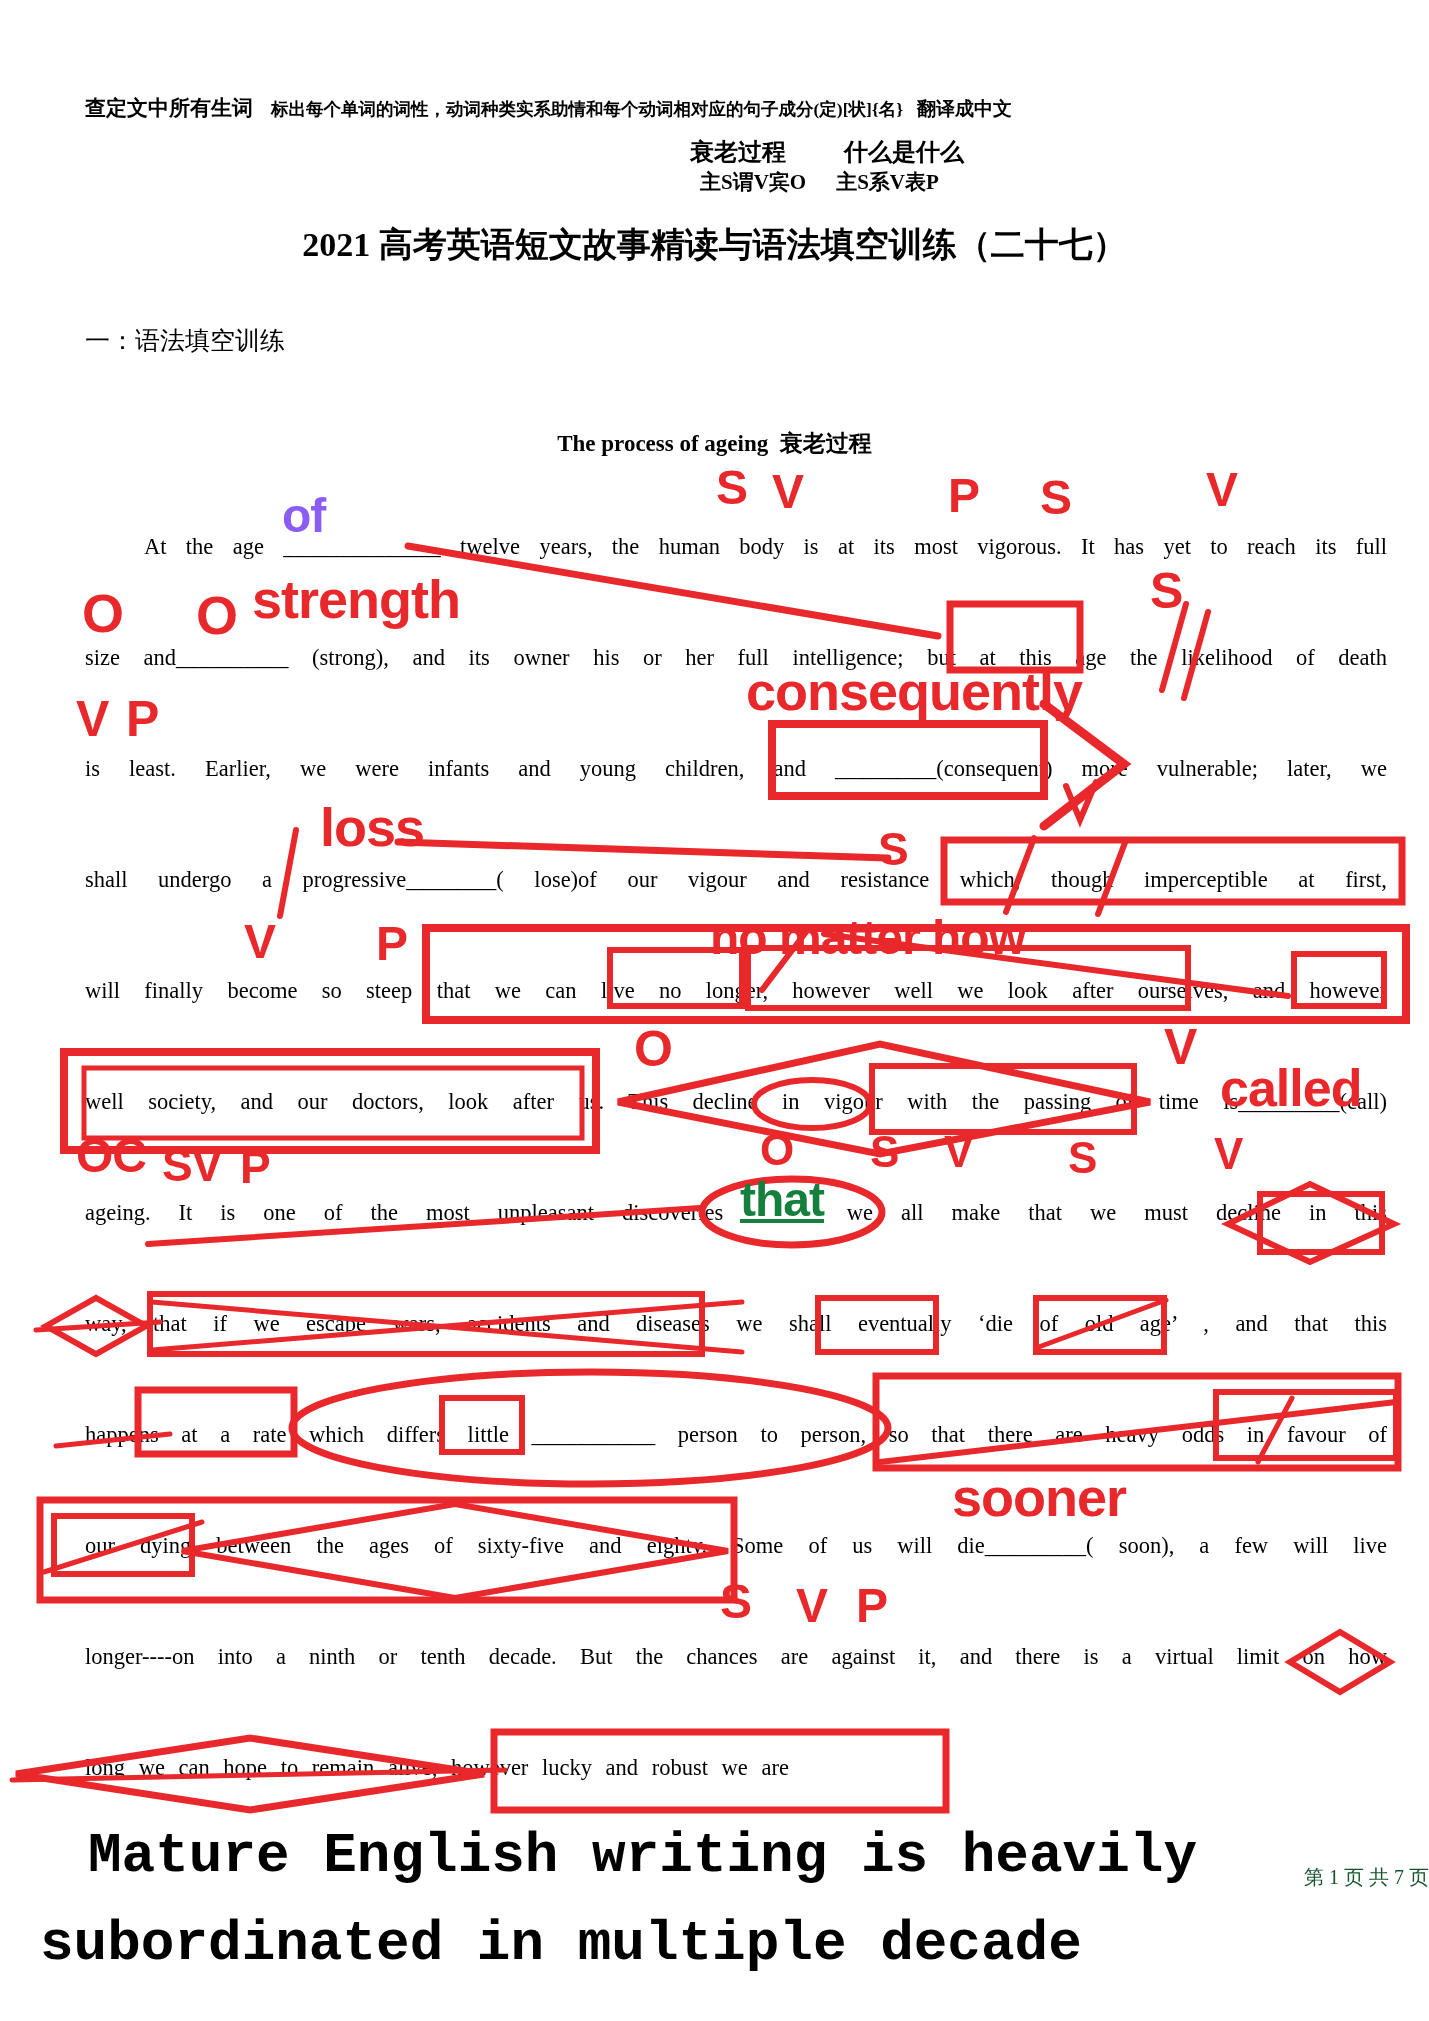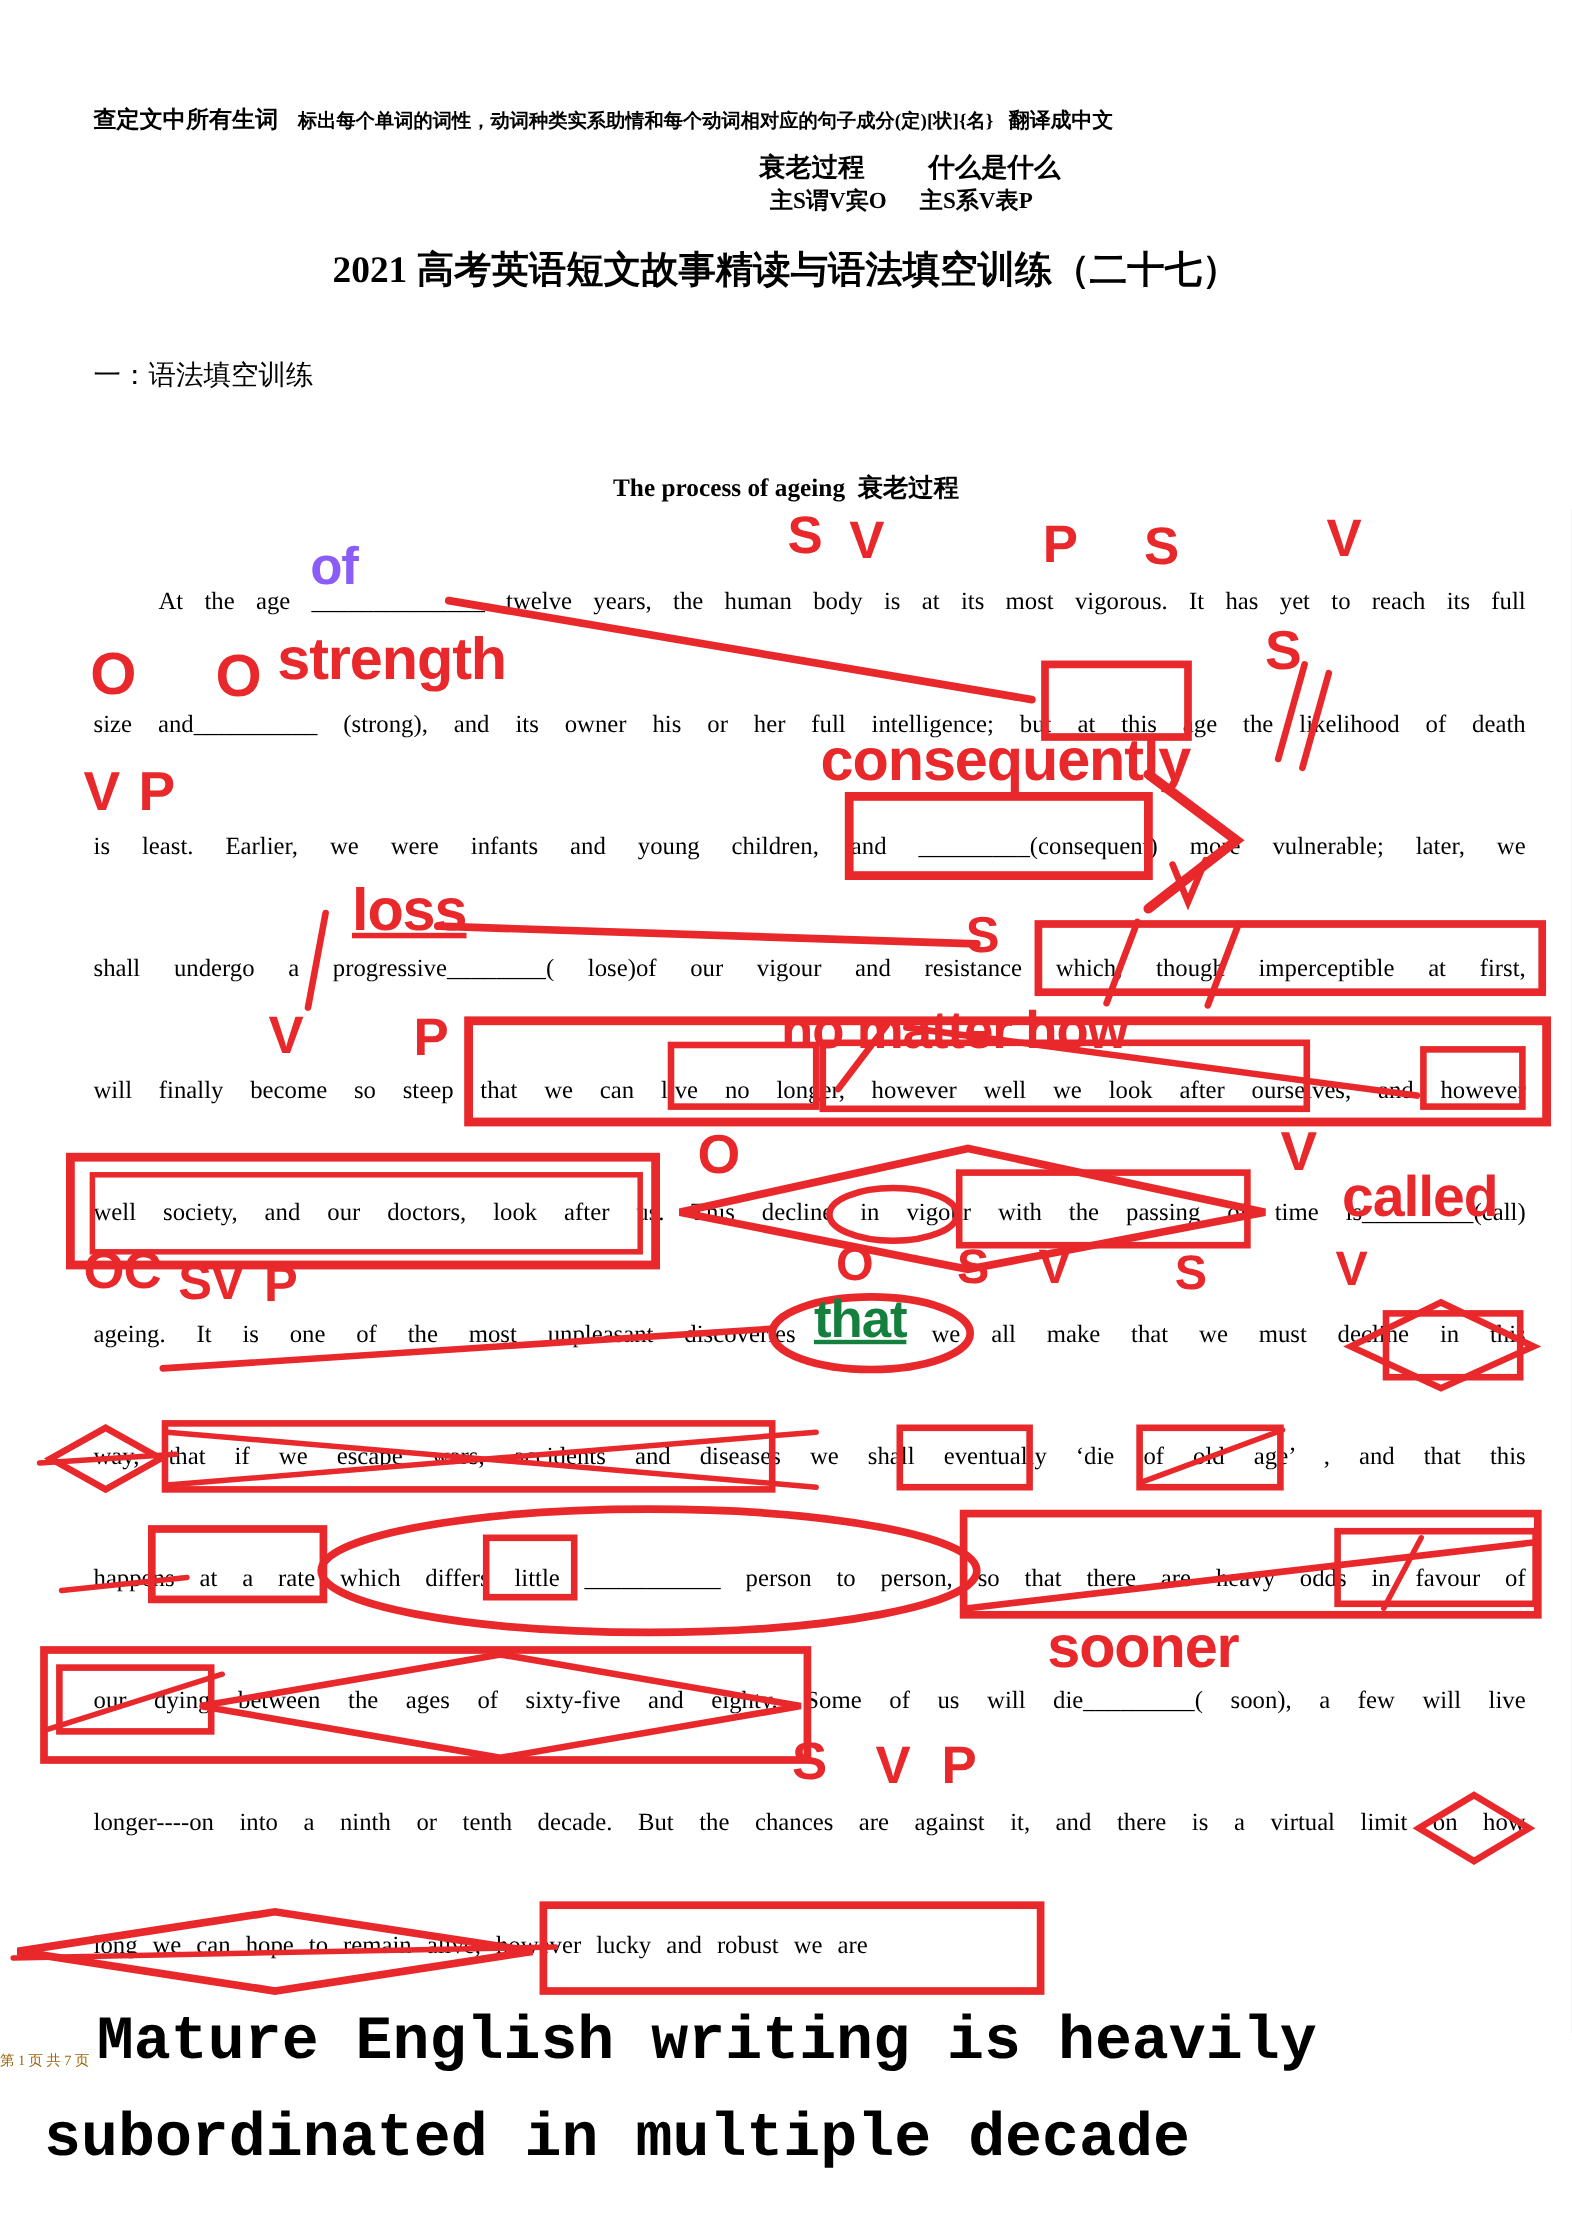--- a/index.html
+++ b/index.html
@@ -22,21 +22,21 @@
   .section{left:85px;top:324px;font-size:25px;}
   .ptitle{left:0;top:428px;width:100%;text-align:center;font-size:23px;font-weight:700;}
   
   .bodyline{
     position:absolute;left:85px;width:1302px;font-size:22.5px;line-height:30px;
     text-align:justify;text-align-last:justify;
   }
   .indent{text-indent:59px;}
   .noj{text-align:left;text-align-last:left;word-spacing:8px;}
   
-  .footer{left:0;top:1864px;width:100%;text-align:left;font-size:13px;color:#a16207;}
+  .footer{left:0;top:1864px;width:100%;text-align:right;font-size:20px;color:#14532d;}
   .bignote{font-family:"Liberation Mono","DejaVu Sans Mono",monospace;font-weight:700;
     font-size:56px;white-space:nowrap;color:#000;line-height:1;}
   
   #ann-svg{position:absolute;left:0;top:0;pointer-events:none;}
   .ann{
     position:absolute;color:#e8282b;font-family:"Liberation Sans","DejaVu Sans",sans-serif;
     font-weight:700;line-height:1;white-space:nowrap;letter-spacing:-1px;pointer-events:none;
   }
 </style>
 </head>
@@ -140,21 +140,21 @@
       <div class="ann" style="left: 948px; top: 472px; font-size: 48px; color: rgb(232, 40, 43);">P</div>
       <div class="ann" style="left: 1040px; top: 474px; font-size: 48px; color: rgb(232, 40, 43);">S</div>
       <div class="ann" style="left: 1206px; top: 466px; font-size: 48px; color: rgb(232, 40, 43);">V</div>
       <div class="ann" style="left: 82px; top: 586px; font-size: 54px; color: rgb(232, 40, 43);">O</div>
       <div class="ann" style="left: 196px; top: 588px; font-size: 54px; color: rgb(232, 40, 43);">O</div>
       <div class="ann" style="left: 252px; top: 572px; font-size: 54px; color: rgb(232, 40, 43); text-align: center;">strength</div>
       <div class="ann" style="left: 1150px; top: 566px; font-size: 50px; color: rgb(232, 40, 43);">S</div>
       <div class="ann" style="left: 76px; top: 694px; font-size: 50px; color: rgb(232, 40, 43);">V</div>
       <div class="ann" style="left: 126px; top: 694px; font-size: 50px; color: rgb(232, 40, 43);">P</div>
       <div class="ann" style="left: 746px; top: 664px; font-size: 54px; color: rgb(232, 40, 43);">consequently</div>
-      <div class="ann" style="left: 320px; top: 800px; font-size: 54px; color: rgb(232, 40, 43); text-decoration: underline;">loss</div>
+      <div class="ann" style="left: 320px; top: 800px; font-size: 54px; color: rgb(232, 40, 43);">loss</div>
       <div class="ann" style="left: 878px; top: 826px; font-size: 46px; color: rgb(232, 40, 43);">S</div>
       <div class="ann" style="left: 710px; top: 878px; font-size: 48px; color: rgb(232, 40, 43); margin-top: 36px;">no matter how</div>
       <div class="ann" style="left: 244px; top: 918px; font-size: 48px; color: rgb(232, 40, 43);">V</div>
       <div class="ann" style="left: 376px; top: 920px; font-size: 48px; color: rgb(232, 40, 43);">P</div>
       <div class="ann" style="left: 634px; top: 1024px; font-size: 50px; color: rgb(232, 40, 43);">O</div>
       <div class="ann" style="left: 1164px; top: 1022px; font-size: 50px; color: rgb(232, 40, 43);">V</div>
       <div class="ann" style="left: 1180px; top: 1062px; font-size: 52px; color: rgb(232, 40, 43); margin-left: 40px;">called</div>
       <div class="ann" style="left: 76px; top: 1132px; font-size: 48px; color: rgb(232, 40, 43);">OC</div>
       <div class="ann" style="left: 162px; top: 1142px; font-size: 46px; color: rgb(232, 40, 43);">SV</div>
       <div class="ann" style="left: 240px; top: 1144px; font-size: 46px; color: rgb(232, 40, 43);">P</div>

